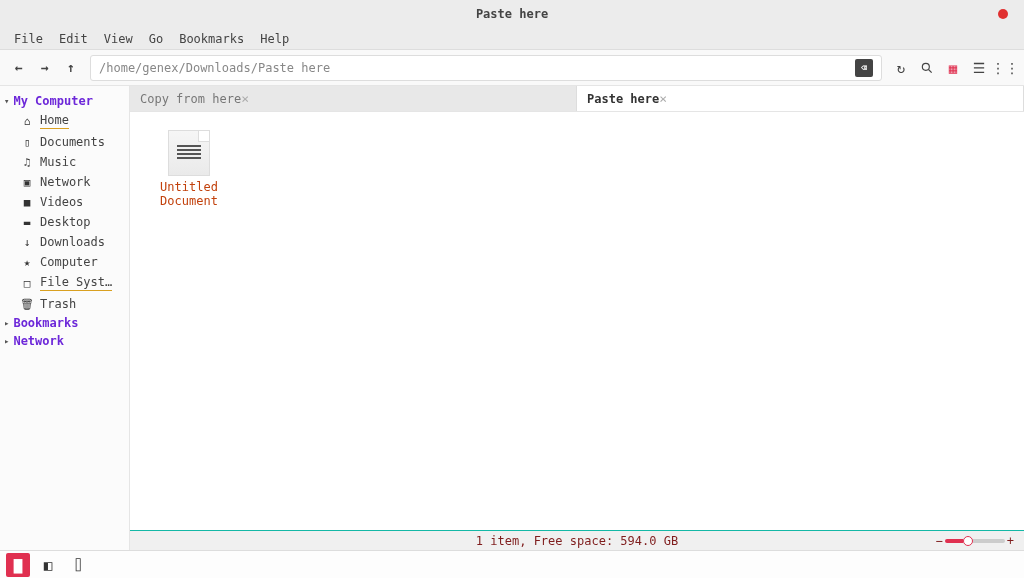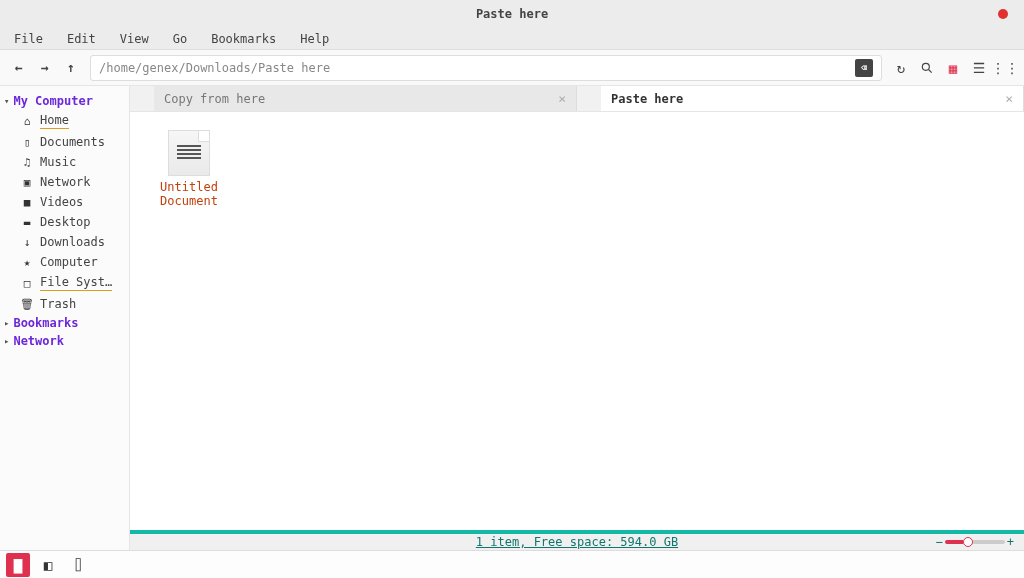--- a/index.html
+++ b/index.html
@@ -1,47 +1,47 @@
 <!DOCTYPE html>
 <html><head>
 <meta charset="utf-8">
 <style>
 * { margin:0; padding:0; box-sizing:border-box; }
 body { font-family: monospace; font-size:12px; color:#333; background:#f4f4f4; width:1024px; height:578px; overflow:hidden; display:flex; flex-direction:column; }
 .titlebar { height:28px; background:#ececec; display:flex; align-items:center; justify-content:center; position:relative; }
 .titlebar-title { font-weight:bold; color:#444; }
 .close-dot { position:absolute; right:16px; top:9px; width:10px; height:10px; border-radius:50%; background:#e03030; }
-.menubar { height:22px; background:#ececec; display:flex; align-items:center; padding:0 6px; gap:8px; border-bottom:1px solid #ddd;}
+.menubar { height:22px; background:#ececec; display:flex; align-items:center; padding:0 6px; gap:0; border-bottom:1px solid #ddd;}
 .menubar span { padding:2px 8px; color:#444; cursor:default; }
 .toolbar { height:36px; background:#f9f9f9; display:flex; align-items:center; gap:4px; padding:0 8px; border-bottom:1px solid #e5e5e5;}
 .nav-btn { width:22px; height:22px; display:flex; align-items:center; justify-content:center; color:#444; font-size:13px; font-weight:bold;}
 .pathbar { flex:1; height:26px; background:#fff; border:1px solid #ddd; border-radius:3px; display:flex; align-items:center; padding:0 8px; color:#888; margin:16px 4px;}
 .pathbar-clear { margin-left:auto; width:18px; height:18px; display:flex; align-items:center; justify-content:center; color:#666; background:#333; border-radius:2px; font-weight:bold; font-size:10px;}
 .tool-icon { width:22px; height:22px; display:flex; align-items:center; justify-content:center; color:#444; font-size:14px;}
 .tool-icon.active { color:#e03050; }
 .main { flex:1; display:flex; min-height:0; background:#fff;}
 .sidebar { width:130px; background:#fbfbfb; border-right:1px solid #e5e5e5; padding:6px 0; overflow:hidden;}
 .tree-header { display:flex; align-items:center; padding:2px 4px; font-weight:bold; color:#6d28d9; gap:2px;}
 .tree-header::before { content:"▾"; font-size:9px; color:#555; margin-right:2px;}
 .tree-header.collapsed::before { content:"▸"; }
 .tree-item { display:flex; align-items:center; padding:3px 4px 3px 20px; gap:6px; color:#444; white-space:nowrap; overflow:hidden; text-overflow:ellipsis;}
 .tree-item .icon { width:14px; text-align:center; color:#333; font-size:11px;}
 .tree-item.underline span.lbl { border-bottom:1px solid #d9a020; padding-bottom:1px;}
 .content { flex:1; display:flex; flex-direction:column; min-width:0;}
 .tabs { height:26px; display:flex; background:#f1f1f1; border-bottom:1px solid #e5e5e5;}
-.tab { flex:1; display:flex; align-items:center; padding:0 10px; background:#e8e8e8; border-right:1px solid #ddd; color:#777; justify-content:space-between;margin-left:24px;}
+.tab { flex:1; display:flex; align-items:center; padding:0 10px; background:#e8e8e8; border-right:1px solid #ddd; color:#777; }
 .tab.active { background:#fff; color:#333; font-weight:bold;}
 .tab-close { font-size:13px; color:#aaa; font-weight:normal;}
 .view { flex:1; background:#fff; padding:14px; display:flex; flex-wrap:wrap; align-content:flex-start;}
 .file-item { width:90px; display:flex; flex-direction:column; align-items:center; gap:4px; padding:4px;}
 .file-icon { width:42px; height:46px; background:linear-gradient(#f6f6f6,#eaeaea); border:1px solid #ddd; position:relative; display:flex; align-items:center; justify-content:center;}
 .file-icon::before { content:""; position:absolute; top:0; right:0; width:10px; height:10px; background:#fff; border-left:1px solid #ddd; border-bottom:1px solid #ddd;}
 .file-lines { width:24px; height:16px; background:repeating-linear-gradient(#555 0 2px,transparent 2px 4px);}
 .file-label { text-align:center; color:#c2410c; line-height:1.2;}
-.statusbar { height:20px; background:#f0f0f0; border-top:4px solid #14b8a6; display:flex; align-items:center; justify-content:center; color:#0f766e;text-decoration:underline;}
+.statusbar { height:20px; background:#f0f0f0; border-top:1px solid #14b8a6; display:flex; align-items:center; justify-content:center; color:#7f1d1d;}
 .zoom { position:absolute; right:10px; display:flex; align-items:center; gap:2px;}
 .zoom-track { width:60px; height:4px; background:linear-gradient(to right,#e03050 0 30%,#ccc 30% 100%); border-radius:2px; position:relative;}
 .zoom-handle { position:absolute; left:30%; top:-3px; width:10px; height:10px; background:#fff; border:1px solid #e03050; border-radius:50%;}
 .taskbar { height:28px; background:#fdfdfd; border-top:1px solid #ddd; display:flex; align-items:center; gap:6px; padding:0 6px;}
 .task-btn { width:24px; height:24px; display:flex; align-items:center; justify-content:center; color:#333; font-size:14px;}
 .task-btn.active { background:#e03050; color:#fff; border-radius:2px;}
 svg { width:14px; height:14px; stroke:currentColor; fill:none; stroke-width:2; }
 </style>
 </head>
 <body>

